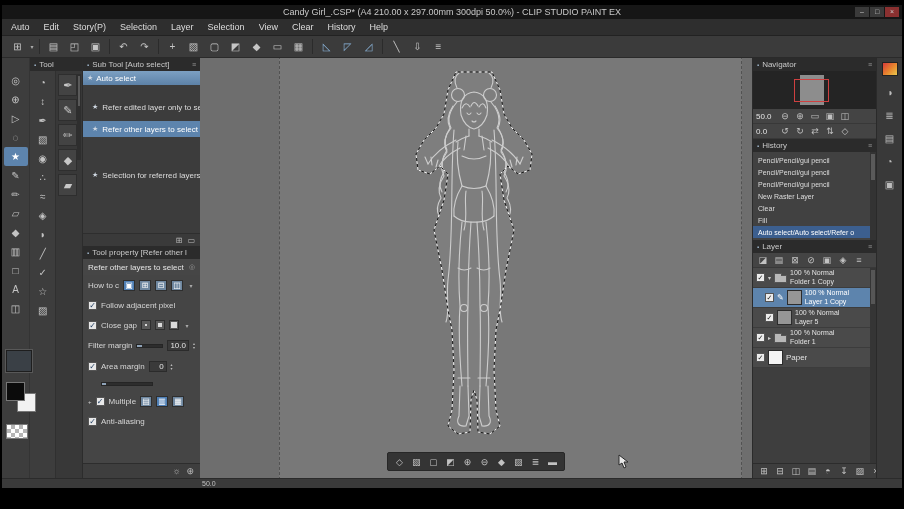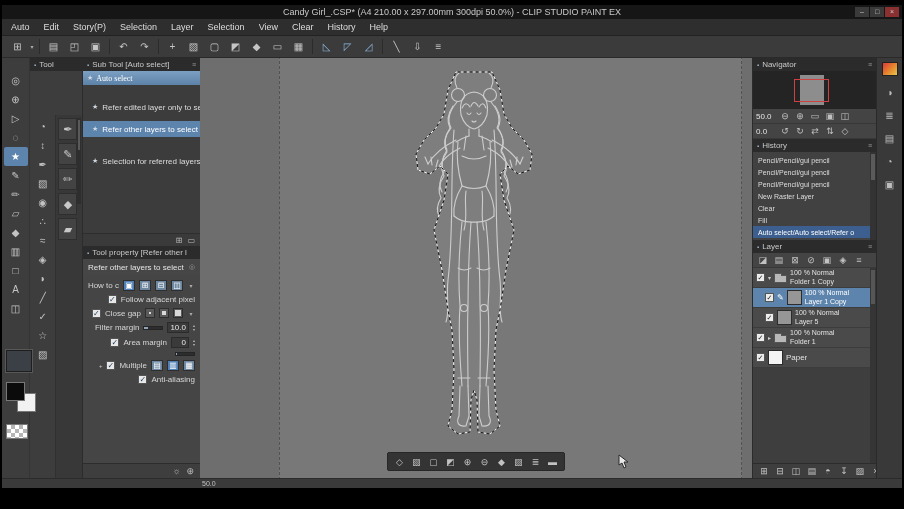--- a/index.html
+++ b/index.html
@@ -25,47 +25,47 @@
   .caret{font-size:6px;color:#aaa;width:8px;text-align:center;flex:none;}
   .tbsep{width:1px;height:15px;background:#2b2b2b;margin:0 3px;flex:none;}
 
   .main{flex:1;display:flex;min-height:0;}
 
   
   .ldock{width:198px;display:flex;position:relative;background:#3d3d3d;flex:none;}
   .colA{width:27px;padding-top:13px;display:flex;flex-direction:column;align-items:center;flex:none;background:#3d3d3d;}
   .slot{width:24px;height:19px;display:flex;align-items:center;justify-content:center;color:#c3c3c3;font-size:10px;flex:none;}
   .slot.sel{background:#5d84ad;color:#fff;border-radius:2px;}
-  .toolsR{width:53px;display:flex;flex-direction:column;border-left:1px solid #343434;flex:none;gap:44px;}
+  .toolsR{width:53px;display:flex;flex-direction:column;border-left:1px solid #343434;flex:none;}
   .phead{height:13px;background:#2b2b2b;display:flex;align-items:center;gap:3px;padding:0 4px;color:#c9c9c9;font-size:8px;white-space:nowrap;overflow:hidden;flex:none;}
   .ph-ic{font-size:6px;color:#9ab0c4;flex:none;}
   .ph-sp{margin-left:auto;font-size:7px;color:#999;flex:none;}
   .tcols{flex:1;display:flex;min-height:0;}
   .colB{width:26px;display:flex;flex-direction:column;align-items:center;padding-top:2px;}
   .mini{width:27px;background:#383838;border-left:1px solid #303030;padding:3px 2px;display:flex;flex-direction:column;gap:3px;align-items:flex-start;position:relative;}
   .mslot{width:19px;height:22px;background:#434343;border:1px solid #2e2e2e;color:#c8c8c8;font-size:11px;display:flex;align-items:center;justify-content:center;}
   .mscroll{position:absolute;right:1px;top:3px;width:4px;height:86px;background:#2e2e2e;}
   .mscroll i{display:block;margin:2px 0 0 1px;width:2px;height:30px;background:#5a5a5a;}
   .colors{position:absolute;left:4px;top:292px;width:46px;}
   .curcol{width:26px;height:22px;background:#3a4046;border:1px solid #1e1e1e;outline:1px solid #585858;}
   .bw{position:relative;width:34px;height:33px;margin-top:10px;}
   .swb{position:absolute;left:0;top:0;width:19px;height:19px;background:#0b0b0b;border:1px solid #777;z-index:2;}
   .sww{position:absolute;left:11px;top:11px;width:19px;height:19px;background:#f2f2f2;border:1px solid #777;}
   .checker{margin-top:9px;width:22px;height:15px;border:1px solid #777;background:#fff;background-image:linear-gradient(45deg,#b5b5b5 25%,transparent 25%,transparent 75%,#b5b5b5 75%),linear-gradient(45deg,#b5b5b5 25%,transparent 25%,transparent 75%,#b5b5b5 75%);background-size:8px 8px;background-position:0 0,4px 4px;}
 
   
   .stk{width:118px;display:flex;flex-direction:column;border-left:1px solid #2c2c2c;background:#434343;flex:none;}
-  .grouptab{height:14px;display:flex;align-items:center;gap:3px;padding:0 4px;background:linear-gradient(#7ca0c2,#5d82a8);color:#fff;font-size:8px;flex:none;font-family:Liberation Serif, serif;}
+  .grouptab{height:14px;display:flex;align-items:center;gap:3px;padding:0 4px;background:linear-gradient(#7ca0c2,#5d82a8);color:#fff;font-size:8px;flex:none;}
   .stlist{height:148px;background:#3c3c3c;font-size:8px;color:#ddd;overflow:hidden;flex:none;}
   .stitem{height:16px;display:flex;align-items:center;gap:4px;padding:0 3px 0 9px;white-space:nowrap;overflow:hidden;}
   .stitem.sel{background:#5d84ad;color:#fff;}
   .wand{font-size:7px;color:#cfd8e2;flex:none;}
   .stfoot{height:13px;background:#3a3a3a;border-top:1px solid #2e2e2e;display:flex;align-items:center;justify-content:flex-end;gap:5px;padding:0 5px;color:#bbb;font-size:8px;flex:none;}
   .tpsub{height:16px;display:flex;align-items:center;gap:4px;padding:0 5px;font-size:8px;color:#e4e4e4;background:#464646;flex:none;white-space:nowrap;overflow:hidden;}
-  .tpbody{flex:1;padding:5px 5px 2px 5px;font-size:8px;color:#d6d6d6;display:flex;flex-direction:column;gap:4px;background:#454545;min-height:0;overflow:hidden;align-items:flex-end;}
+  .tpbody{flex:1;padding:5px 5px 2px 5px;font-size:8px;color:#d6d6d6;display:flex;flex-direction:column;gap:10px;background:#454545;min-height:0;overflow:hidden;}
   .row{display:flex;align-items:center;gap:4px;white-space:nowrap;}
   .cb{width:9px;height:9px;background:#e8e8e8;border:1px solid #555;color:#1c3a5e;font-size:8px;line-height:8px;text-align:center;flex:none;}
   .modei{width:12px;height:11px;border:1px solid #2e2e2e;background:#6e87a0;color:#fff;font-size:8px;display:flex;align-items:center;justify-content:center;flex:none;}
   .modei.on{background:#4f7fb5;}
   .gapbox{width:10px;height:10px;border:1px solid #2e2e2e;background:#5a5a5a;display:flex;align-items:center;justify-content:center;flex:none;}
   .gapbox i{background:#d9d9d9;display:block;}
   .slider{height:4px;background:#2d2d2d;border:1px solid #252525;flex:1;position:relative;min-width:20px;}
   .slider i{position:absolute;left:0;top:0;bottom:0;background:#8fa3b8;}
   .val{background:#3a3a3a;border:1px solid #2b2b2b;color:#e6e6e6;padding:0 2px;min-width:18px;text-align:right;font-size:8px;flex:none;}
   .spin{display:flex;flex-direction:column;font-size:4px;color:#bbb;line-height:4px;flex:none;}
@@ -252,21 +252,21 @@
           </div>
           <div class="stlist">
             <div class="stitem" style="margin-top:14px">
               <span class="wand">★</span>
               <span>Refer edited layer only to select</span>
             </div>
             <div class="stitem sel" style="margin-top:6px">
               <span class="wand">★</span>
               <span>Refer other layers to select</span>
             </div>
-            <div class="stitem" style="margin-top:16px">
+            <div class="stitem" style="margin-top:30px">
               <span class="wand">★</span>
               <span>Selection for referred layers</span>
             </div>
           </div>
           <div class="stfoot">
             <span>⊞</span>
             <span>▭</span>
           </div>
 
           <div class="phead">

